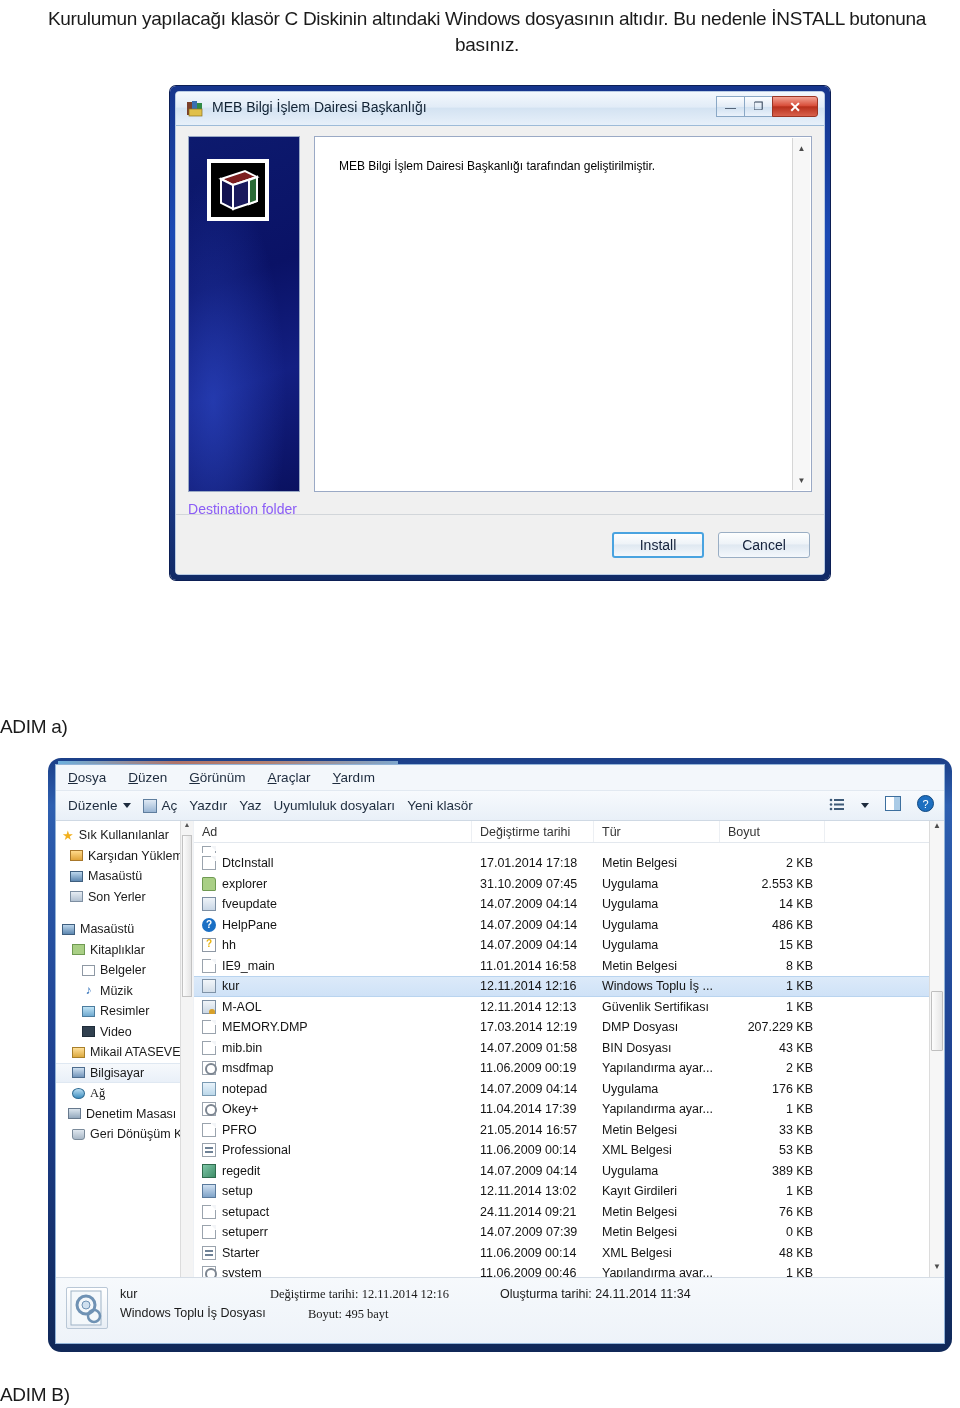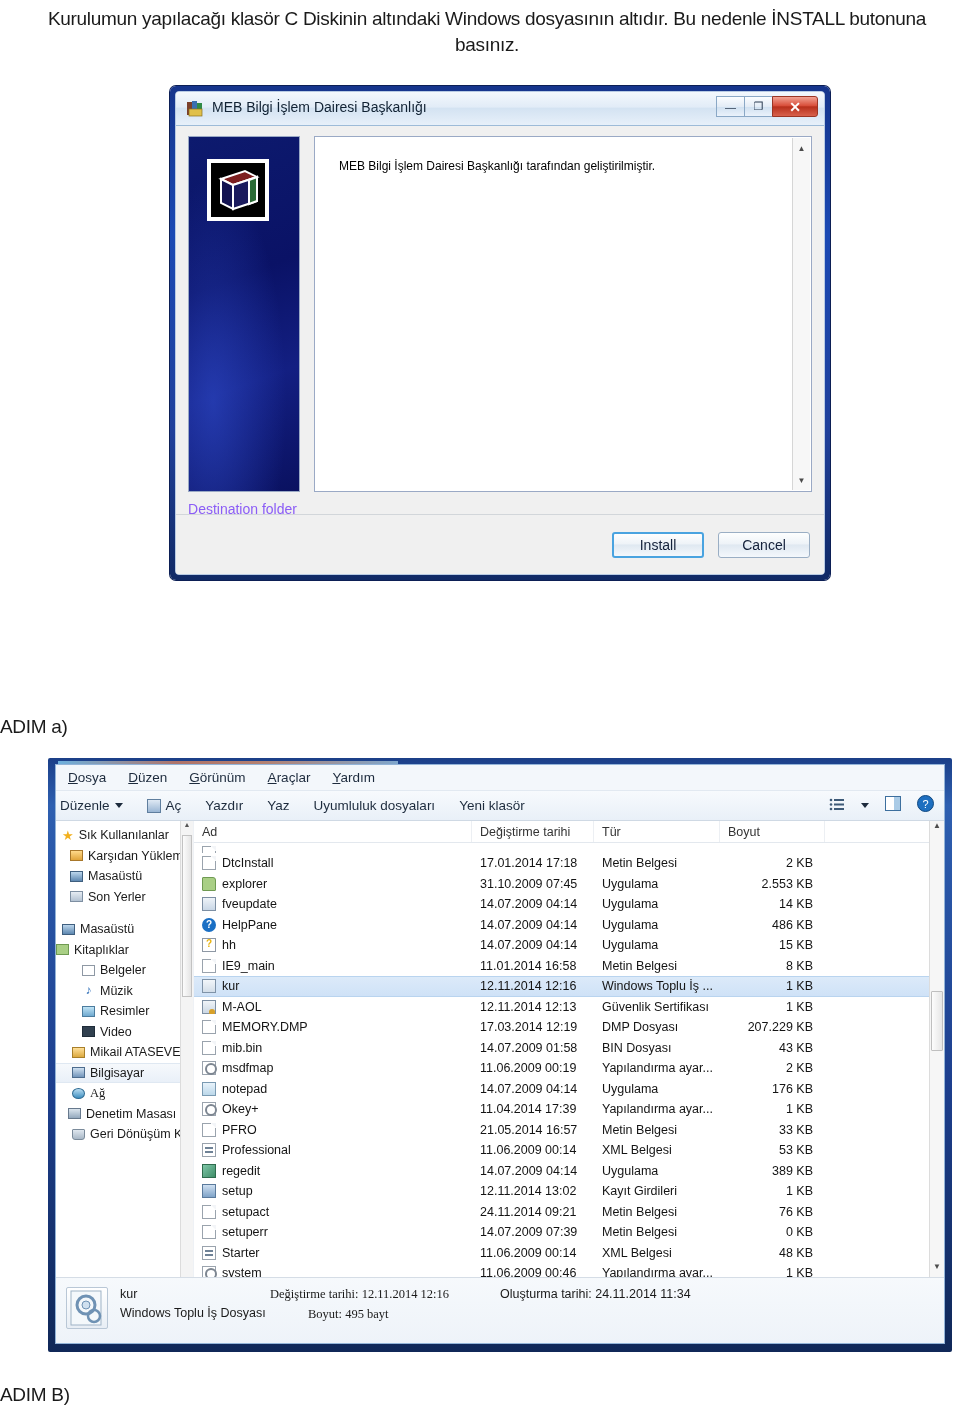--- a/index.html
+++ b/index.html
@@ -161,21 +161,21 @@
     display: flex; align-items: center; justify-content: flex-end;
     gap: 14px; padding-right: 14px;
   }
 
   
   .explorer-frame {
     position: absolute;
     left: 48px; top: 758px;
     width: 904px; height: 594px;
     background: linear-gradient(180deg,#1b3f88 0%, #2e5fb0 8%, #1d3f8e 55%, #102858 100%);
-    border-radius: 2px;
+    border-radius: 13px;
     padding: 6px 7px 8px 7px;
   }
   .explorer-accent {
     position: absolute; left: 10px; top: 3px; width: 340px; height: 5px;
     background: linear-gradient(90deg, #7bc4ec 0%, #c97c63 35%, #cf8b6b 60%, #8fb8d8 100%);
     opacity: .85;
   }
   .explorer {
     position: relative; width: 100%; height: 100%;
     background: #f1f5fa; overflow: hidden;
@@ -187,21 +187,21 @@
     border-bottom: 1px solid #e2e9f1;
   }
   .menubar span {
     font-size: 13.5px; color: #1d2b3d;
     font-family: "Liberation Sans", sans-serif;
   }
   .menubar span u { text-decoration: underline; }
   .toolbar {
     height: 30px;
     background: linear-gradient(180deg,#f7fafd 0%,#e9f0f8 100%);
-    display: flex; align-items: center; padding-left: 4px; gap: 12px;
+    display: flex; align-items: center; padding-left: 12px; gap: 0px;
     border-bottom: 1px solid #cfd9e4;
     position: relative;
     text-align: center;
   }
   .tb-item {
     font-size: 13.5px; color: #1d2b3d; padding: 0 12px 0 0;
     display: flex; align-items: center; gap: 5px; white-space: nowrap;
     font-family: "Liberation Sans", sans-serif;
   }
   .tb-right { position: absolute; right: 10px; top: 0; height: 100%; display: flex; align-items: center; gap: 16px; }
@@ -486,21 +486,21 @@
             </div>
             <div class="nav-item" style="padding-left: 14px;">
               <span class="sq recent"></span>
               <span>Son Yerler</span>
             </div>
             <div class="nav-gap"></div>
             <div class="nav-item" style="padding-left: 6px;">
               <span class="sq monitor"></span>
               <span>Masaüstü</span>
             </div>
-            <div class="nav-item" style="">
+            <div class="nav-item" style="padding-left: 16px;">
               <span class="sq lib"></span>
               <span>Kitaplıklar</span>
             </div>
             <div class="nav-item" style="padding-left: 26px;">
               <span class="sq docs"></span>
               <span>Belgeler</span>
             </div>
             <div class="nav-item" style="padding-left: 26px;">
               <span class="sq music">♪</span>
               <span>Müzik</span>

